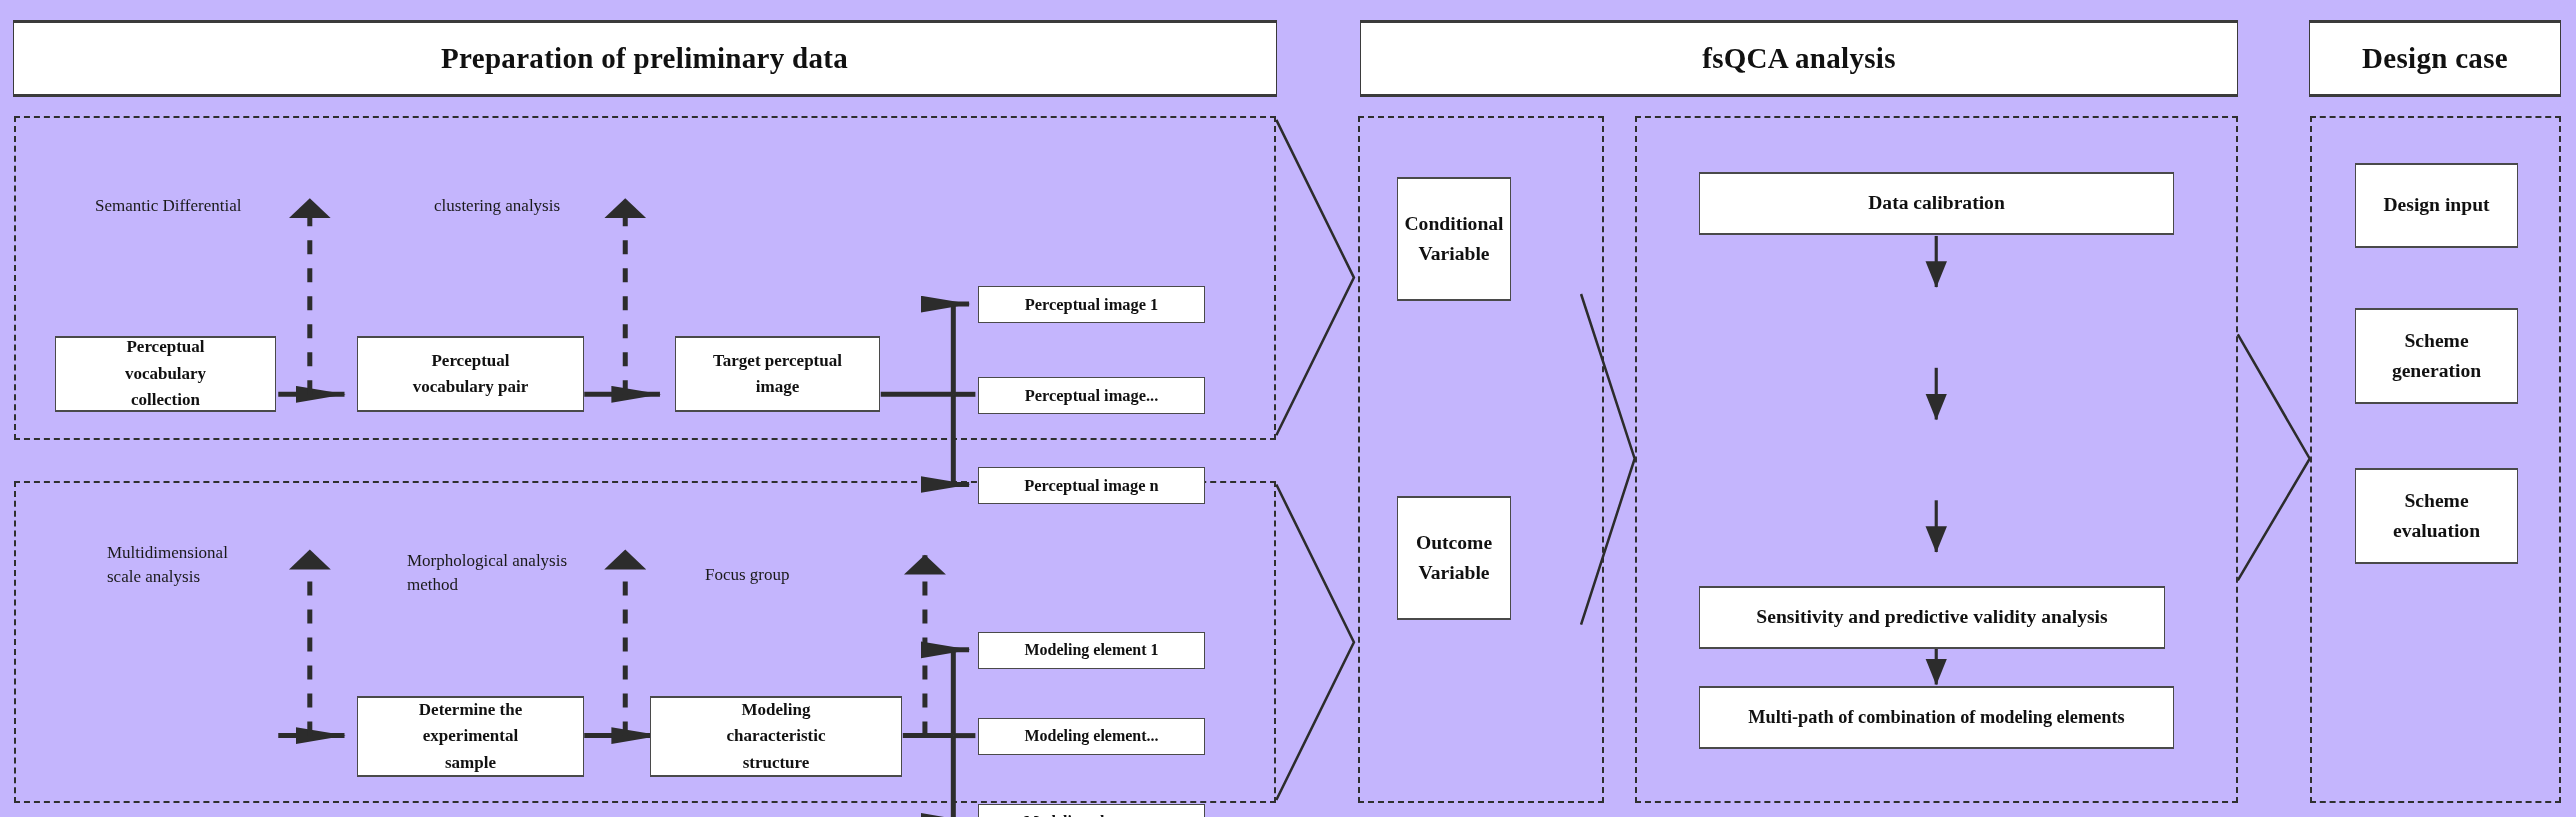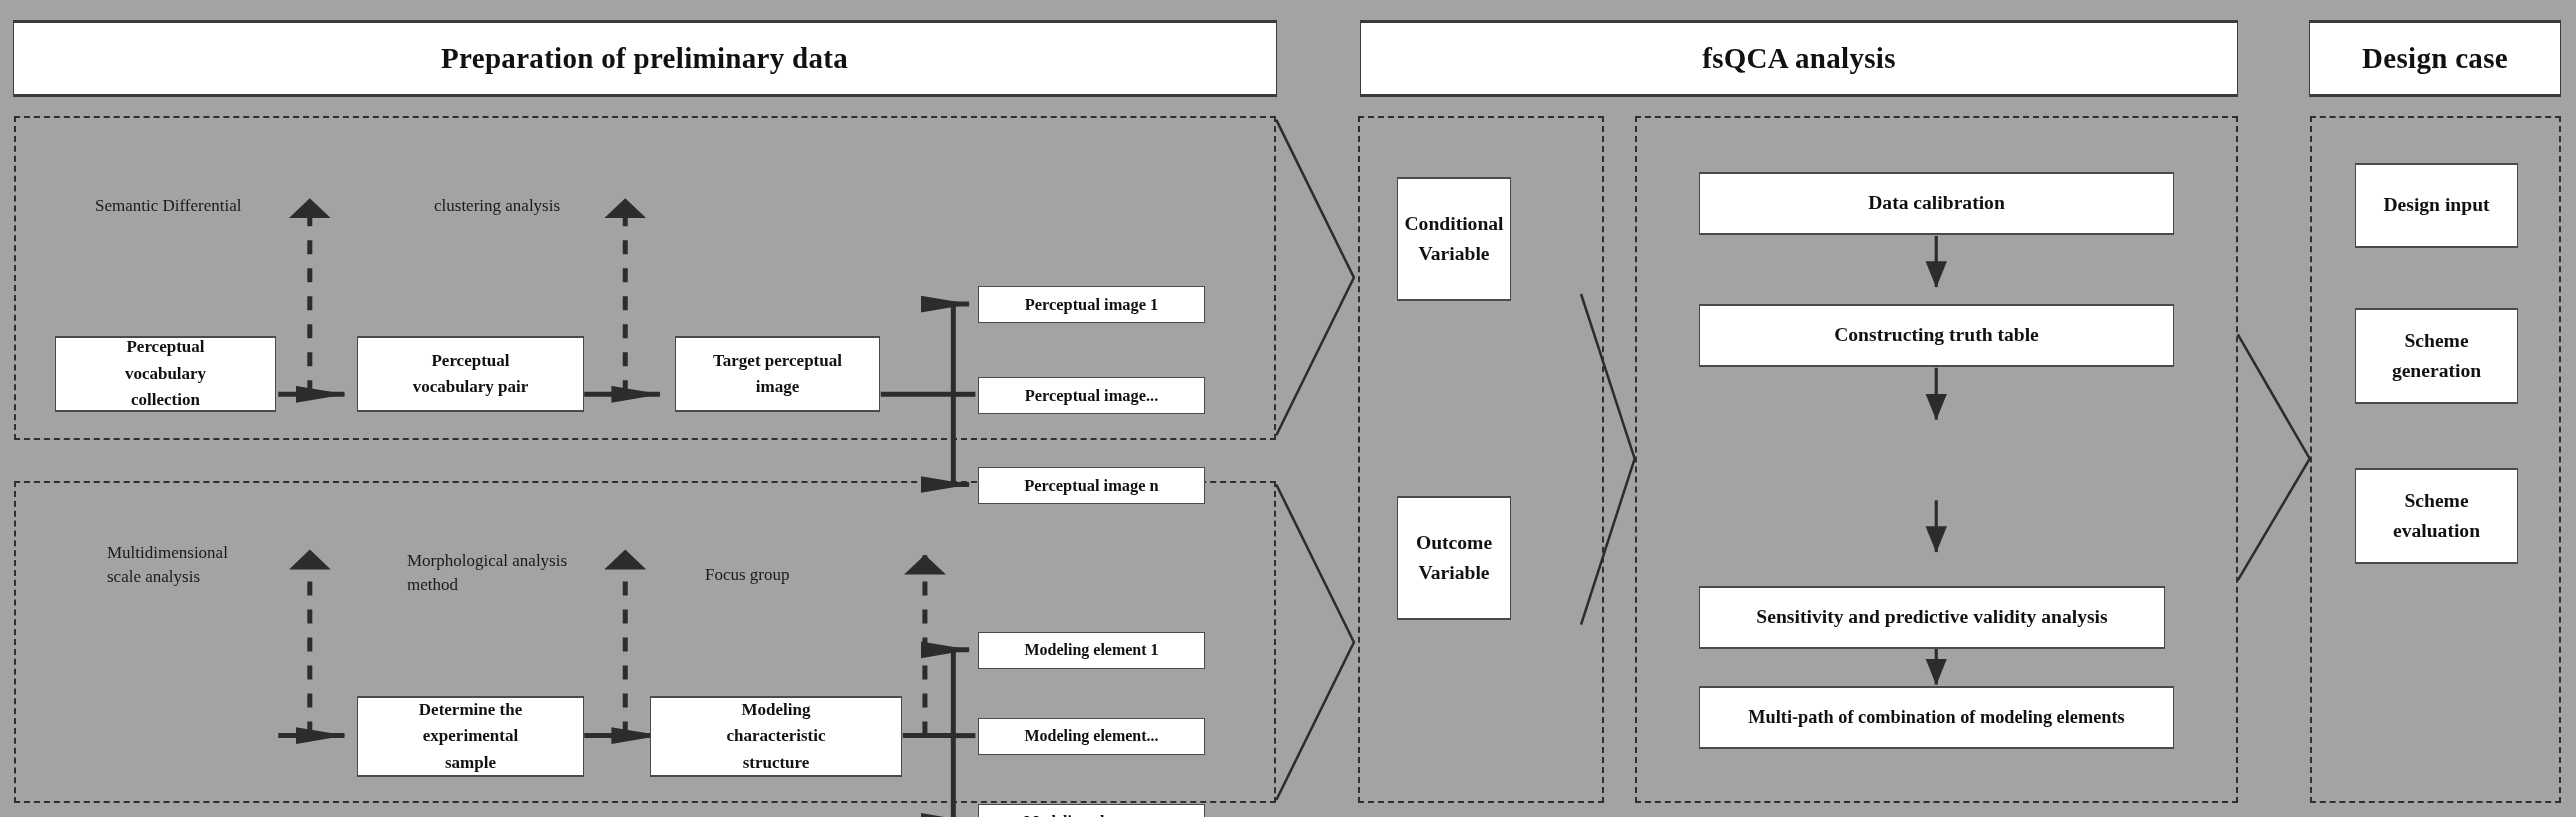--- a/index.html
+++ b/index.html
@@ -7,21 +7,21 @@
     padding: 0;
     background: #ffffff;
   }
   body {
     font-family: "Liberation Serif", "DejaVu Serif", serif;
   }
   #canvas {
     position: relative;
     width: 2576px;
     height: 817px;
-    background: #a3a3a3;
+    background: #c4b5fd;
     overflow: hidden;
   }
   svg.layer {
     position: absolute;
     left: 0;
     top: 0;
     width: 2576px;
     height: 817px;
     pointer-events: none;
   }
@@ -283,23 +283,20 @@
 
   <div class="node" style="left:1397px; top:496px; width:114px; height:124px; font-size:19.6px;">
     <span style="white-space:pre-line;">Outcome
 Variable</span>
   </div>
 
   <div class="node" style="left:1699px; top:172px; width:475px; height:63px; font-size:19.6px;">
     <span>Data calibration</span>
   </div>
 
-  <div class="node" style="left:1699px; top:304px; width:475px; height:63px; font-size:19.6px;">
-    <span>Constructing truth table</span>
-  </div>
 
 
   <div class="node" style="left:1699px; top:586px; width:466px; height:63px; font-size:19.6px;">
     <span>Sensitivity and predictive validity analysis</span>
   </div>
 
   <div class="node" style="left:1699px; top:686px; width:475px; height:63px; font-size:18.3px;">
     <span>Multi-path of combination of modeling elements</span>
   </div>
 

